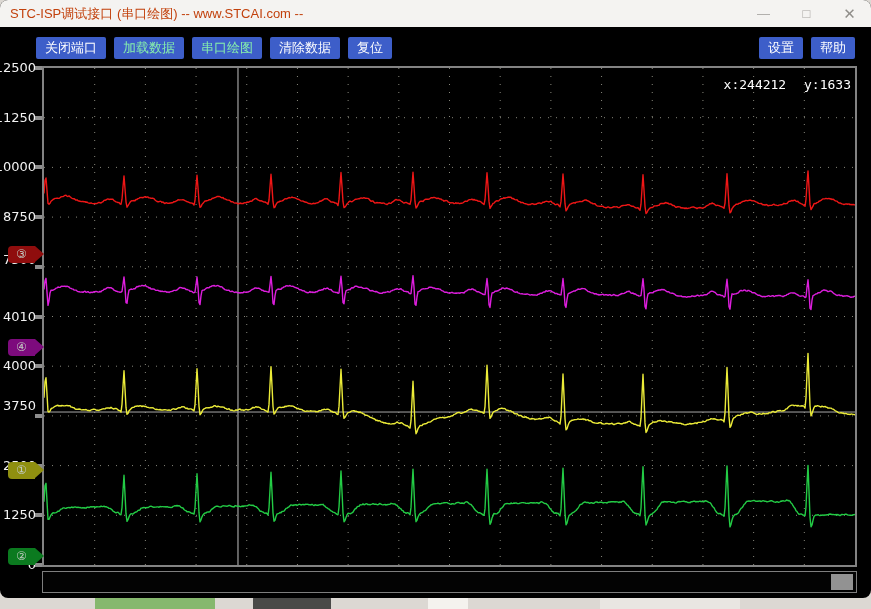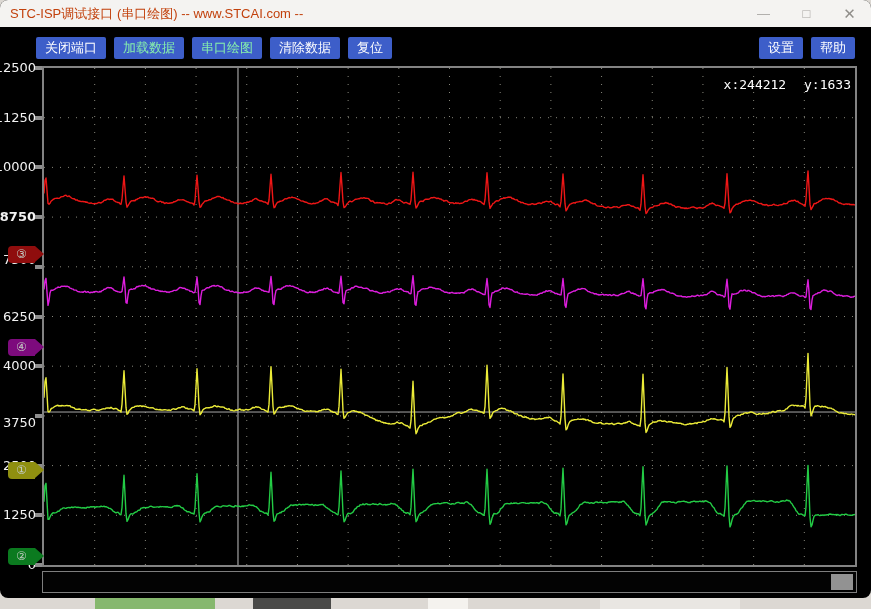--- a/index.html
+++ b/index.html
@@ -102,25 +102,25 @@
         <polyline points="0,125.4 1,112.6 2,110.0 3,122.6 4,135.4 5,136.2 6,135.2 7,133.2 8,132.4 9,131.5 10,131.0 11,130.4 12,130.4 13,130.1 14,130.3 15,130.4 16,129.7 17,128.9 18,128.6 19,128.6 20,128.0 21,127.4 22,127.3 23,128.2 24,128.5 25,127.9 26,128.7 27,129.6 28,130.3 29,130.7 30,130.6 31,131.4 32,132.2 33,131.8 34,132.8 35,133.0 36,133.2 37,133.6 38,133.5 39,133.5 40,133.7 41,133.6 42,134.4 43,134.0 44,134.8 45,135.1 46,135.3 47,134.9 48,135.4 49,135.6 50,135.7 51,135.4 52,135.6 53,135.5 54,134.8 55,134.3 56,134.8 57,135.0 58,134.2 59,133.7 60,132.4 61,132.2 62,132.0 63,131.2 64,130.9 65,131.5 66,131.3 67,131.2 68,131.1 69,131.3 70,132.7 71,133.2 72,133.9 73,134.1 74,134.6 75,134.5 76,135.9 77,136.3 78,131.2 79,118.8 80,107.9 81,120.8 82,133.8 83,139.2 84,137.7 85,136.0 86,134.3 87,133.2 88,132.7 89,132.9 90,132.5 91,132.7 92,131.5 93,131.5 94,130.6 95,130.3 96,129.5 97,129.6 98,129.3 99,129.8 100,129.1 101,128.7 102,129.3 103,129.0 104,128.9 105,129.9 106,129.9 107,130.4 108,130.2 109,130.3 110,130.7 111,131.9 112,132.8 113,133.5 114,133.7 115,133.7 116,133.3 117,133.4 118,134.5 119,133.9 120,135.0 121,135.5 122,134.7 123,135.0 124,135.2 125,135.4 126,135.0 127,135.0 128,134.7 129,134.5 130,133.6 131,133.8 132,133.1 133,132.7 134,131.7 135,132.0 136,131.9 137,131.9 138,131.9 139,131.6 140,132.1 141,132.7 142,133.1 143,133.8 144,133.9 145,134.4 146,134.9 147,135.0 148,135.1 149,135.7 150,137.0 151,132.7 152,118.9 153,107.2 154,119.7 155,133.6 156,139.3 157,138.7 158,136.4 159,135.3 160,134.1 161,132.9 162,133.0 163,132.6 164,132.5 165,131.7 166,131.7 167,131.6 168,130.5 169,130.3 170,129.8 171,129.5 172,129.1 173,128.5 174,128.5 175,128.4 176,128.7 177,129.4 178,129.8 179,129.5 180,130.7 181,130.9 182,131.5 183,131.9 184,132.1 185,132.1 186,132.6 187,133.7 188,133.8 189,133.9 190,134.8 191,135.1 192,135.0 193,135.1 194,135.9 195,135.8 196,135.0 197,135.5 198,135.4 199,135.6 200,134.9 201,134.7 202,134.9 203,133.9 204,134.4 205,134.0 206,133.3 207,133.3 208,133.1 209,131.8 210,131.3 211,130.6 212,130.4 213,131.1 214,131.9 215,132.4 216,133.0 217,132.6 218,133.3 219,133.5 220,134.1 221,133.9 222,134.6 223,135.0 224,136.3 225,132.0 226,119.0 227,106.2 228,119.4 229,133.7 230,139.7 231,139.1 232,136.6 233,134.9 234,134.0 235,134.0 236,133.1 237,133.2 238,132.9 239,132.5 240,131.5 241,130.7 242,130.9 243,130.8 244,130.1 245,129.5 246,129.9 247,129.6 248,129.0 249,129.6 250,129.6 251,129.9 252,130.3 253,130.8 254,131.3 255,131.5 256,132.2 257,132.9 258,133.1 259,132.9 260,133.8 261,134.0 262,134.2 263,134.5 264,135.2 265,135.6 266,135.4 267,136.0 268,135.9 269,135.5 270,135.3 271,135.7 272,135.2 273,134.9 274,134.7 275,134.0 276,133.0 277,133.3 278,132.5 279,132.0 280,131.2 281,130.6 282,130.9 283,130.6 284,131.5 285,132.2 286,133.0 287,134.1 288,133.8 289,134.2 290,134.3 291,135.1 292,135.0 293,135.8 294,137.6 295,131.4 296,117.3 297,104.5 298,118.6 299,133.7 300,139.6 301,139.0 302,137.6 303,135.9 304,134.9 305,133.7 306,133.1 307,133.6 308,133.8 309,133.0 310,132.3 311,131.5 312,131.2 313,131.1 314,130.9 315,130.7 316,130.5 317,129.9 318,130.2 319,130.1 320,129.6 321,130.3 322,130.3 323,130.4 324,130.4 325,131.0 326,132.3 327,133.4 328,133.0 329,133.0 330,134.3 331,135.1 332,134.8 333,134.5 334,134.9 335,134.8 336,134.8 337,135.0 338,135.3 339,135.0 340,135.1 341,135.8 342,136.2 343,136.6 344,135.8 345,134.9 346,135.4 347,135.3 348,134.3 349,133.7 350,132.9 351,131.9 352,131.5 353,131.8 354,132.2 355,131.9 356,132.2 357,133.0 358,133.6 359,134.5 360,135.1 361,134.6 362,134.3 363,134.8 364,135.5 365,135.7 366,136.3 367,132.1 368,118.1 369,104.2 370,118.4 371,133.7 372,140.0 373,138.8 374,136.6 375,134.5 376,133.5 377,133.1 378,133.2 379,133.5 380,132.3 381,131.5 382,131.2 383,131.2 384,131.3 385,131.1 386,130.5 387,129.7 388,129.7 389,129.7 390,129.3 391,129.7 392,130.1 393,130.5 394,130.2 395,130.5 396,131.1 397,130.9 398,131.9 399,132.2 400,133.2 401,132.7 402,132.5 403,132.6 404,133.8 405,134.4 406,135.0 407,134.6 408,134.9 409,134.8 410,135.6 411,135.3 412,134.7 413,135.5 414,134.9 415,135.5 416,135.6 417,135.2 418,135.2 419,134.8 420,134.0 421,133.3 422,133.1 423,133.4 424,132.4 425,131.7 426,131.6 427,131.5 428,131.1 429,132.0 430,131.5 431,132.0 432,132.3 433,132.4 434,133.1 435,133.2 436,133.4 437,133.9 438,134.9 439,135.7 440,136.6 441,131.7 442,118.4 443,104.7 444,117.9 445,133.4 446,140.4 447,138.7 448,137.1 449,135.4 450,135.1 451,133.9 452,133.1 453,132.7 454,133.1 455,132.5 456,131.6 457,130.7 458,130.7 459,130.3 460,129.7 461,130.3 462,129.6 463,129.5 464,129.3 465,129.0 466,129.3 467,129.3 468,130.5 469,130.5 470,131.0 471,131.6 472,131.9 473,131.8 474,133.0 475,133.6 476,133.6 477,134.7 478,134.3 479,134.7 480,135.3 481,135.7 482,135.8 483,136.1 484,136.8 485,136.3 486,136.7 487,136.1 488,135.7 489,135.7 490,136.5 491,136.2 492,136.3 493,135.7 494,135.2 495,135.0 496,135.0 497,135.6 498,135.1 499,134.1 500,134.3 501,133.7 502,133.3 503,133.4 504,133.6 505,134.0 506,133.4 507,133.2 508,134.5 509,135.2 510,135.5 511,136.6 512,136.7 513,136.2 514,136.3 515,137.8 516,138.9 517,133.4 518,119.8 519,106.0 520,119.2 521,135.7 522,142.9 523,141.4 524,139.1 525,137.5 526,136.2 527,135.9 528,135.2 529,135.0 530,134.7 531,135.2 532,134.2 533,134.1 534,133.9 535,133.7 536,133.4 537,133.6 538,133.5 539,133.0 540,132.4 541,132.0 542,132.0 543,132.5 544,132.9 545,133.4 546,134.1 547,135.0 548,134.9 549,135.9 550,135.7 551,135.8 552,137.0 553,137.8 554,138.1 555,138.1 556,138.4 557,138.2 558,138.1 559,138.4 560,139.2 561,139.4 562,140.0 563,139.3 564,138.9 565,139.2 566,139.9 567,139.7 568,139.6 569,139.0 570,138.8 571,138.9 572,138.9 573,138.7 574,139.5 575,139.6 576,139.1 577,138.2 578,137.7 579,137.5 580,137.4 581,137.4 582,137.3 583,136.8 584,136.8 585,136.6 586,137.3 587,137.8 588,138.4 589,138.1 590,138.8 591,139.5 592,139.9 593,140.0 594,139.7 595,141.1 596,142.3 597,136.2 598,121.0 599,106.8 600,122.0 601,138.3 602,145.5 603,144.5 604,142.3 605,141.1 606,140.1 607,139.5 608,139.6 609,139.1 610,138.0 611,137.9 612,137.9 613,137.8 614,137.4 615,137.3 616,135.8 617,135.5 618,135.5 619,135.4 620,135.5 621,135.0 622,134.5 623,135.3 624,135.0 625,136.1 626,136.0 627,135.9 628,136.9 629,137.6 630,137.5 631,138.5 632,139.4 633,139.0 634,138.7 635,138.9 636,138.9 637,140.0 638,139.7 639,140.2 640,139.9 641,140.6 642,139.9 643,140.6 644,140.3 645,140.1 646,139.8 647,139.4 648,139.1 649,139.0 650,139.0 651,139.7 652,139.9 653,140.6 654,139.9 655,139.7 656,139.5 657,139.9 658,140.0 659,140.2 660,139.5 661,139.2 662,138.2 663,137.6 664,137.2 665,136.6 666,135.6 667,135.9 668,135.0 669,135.5 670,135.8 671,136.7 672,137.6 673,137.3 674,137.4 675,137.6 676,138.2 677,138.5 678,138.9 679,139.4 680,140.3 681,135.1 682,120.4 683,105.7 684,121.4 685,137.7 686,144.9 687,143.7 688,140.7 689,139.3 690,138.0 691,137.2 692,136.2 693,136.2 694,136.1 695,135.3 696,135.4 697,134.4 698,134.0 699,133.3 700,133.4 701,132.7 702,132.5 703,132.6 704,132.7 705,132.3 706,132.2 707,132.3 708,132.8 709,132.9 710,132.8 711,133.3 712,133.9 713,134.2 714,135.0 715,135.4 716,135.6 717,135.4 718,136.1 719,136.9 720,136.6 721,137.2 722,136.5 723,136.8 724,137.8 725,137.5 726,137.4 727,137.4 728,137.2 729,136.6 730,136.2 731,137.1 732,137.1 733,137.4 734,137.6 735,137.1 736,136.9 737,136.7 738,136.7 739,136.1 740,135.3 741,135.8 742,135.6 743,135.5 744,134.3 745,133.3 746,133.4 747,132.7 748,132.5 749,132.9 750,132.2 751,132.1 752,133.2 753,133.5 754,133.3 755,134.7 756,135.1 757,135.6 758,136.0 759,136.7 760,137.6 761,138.3 762,131.3 763,115.9 764,102.9 765,119.2 766,136.4 767,141.6 768,139.8 769,138.2 770,135.7 771,135.4 772,135.5 773,134.6 774,134.4 775,133.2 776,133.0 777,132.4 778,131.5 779,130.9 780,130.9 781,130.7 782,130.4 783,130.6 784,130.7 785,130.4 786,131.0 787,130.8 788,131.6 789,131.2 790,131.8 791,132.7 792,133.0 793,133.1 794,134.2 795,135.0 796,134.9 797,135.5 798,135.9 799,136.1 800,136.6 801,136.2 802,135.9 803,136.0 804,136.2 805,135.9 806,136.7 807,136.3 808,136.8 809,136.3 810,136.9 811,136.7" fill="none" stroke="#ee1616" stroke-width="1.4" stroke-linejoin="round"></polyline>
         <polyline points="0,221.5 1,212.8 2,210.3 3,224.2 4,237.4 5,232.8 6,224.9 7,222.3 8,222.2 9,222.2 10,221.7 11,221.1 12,220.2 13,219.9 14,219.0 15,219.4 16,219.4 17,218.5 18,218.1 19,218.4 20,218.3 21,218.2 22,218.7 23,218.2 24,218.6 25,219.0 26,220.1 27,220.4 28,220.9 29,221.1 30,222.1 31,222.1 32,222.1 33,223.0 34,223.6 35,223.7 36,224.0 37,224.1 38,224.0 39,224.4 40,223.6 41,223.1 42,224.2 43,224.0 44,223.6 45,224.4 46,224.8 47,224.2 48,224.5 49,224.3 50,223.7 51,223.7 52,223.4 53,223.7 54,224.1 55,224.0 56,223.5 57,223.7 58,222.6 59,222.4 60,221.3 61,221.2 62,220.6 63,219.8 64,219.4 65,219.8 66,219.8 67,219.7 68,220.3 69,220.9 70,222.2 71,222.6 72,223.2 73,223.2 74,223.9 75,223.9 76,224.3 77,224.1 78,223.4 79,216.3 80,208.9 81,219.4 82,234.6 83,235.3 84,227.5 85,222.2 86,221.7 87,221.0 88,221.4 89,221.1 90,220.7 91,220.7 92,219.5 93,218.5 94,218.8 95,217.9 96,218.2 97,217.8 98,217.3 99,217.7 100,217.8 101,217.7 102,217.9 103,218.8 104,218.9 105,220.0 106,219.8 107,221.0 108,220.9 109,221.0 110,221.1 111,221.8 112,222.4 113,222.4 114,222.3 115,223.0 116,223.0 117,223.5 118,223.1 119,223.5 120,223.6 121,223.3 122,223.7 123,224.3 124,223.9 125,224.5 126,223.7 127,223.6 128,223.3 129,223.0 130,222.4 131,222.4 132,222.5 133,221.9 134,221.1 135,220.1 136,219.4 137,219.7 138,219.8 139,220.3 140,220.3 141,220.5 142,221.5 143,221.5 144,221.9 145,222.1 146,223.4 147,223.1 148,223.6 149,224.6 150,224.8 151,224.0 152,216.9 153,209.0 154,219.1 155,234.4 156,236.6 157,227.9 158,222.6 159,222.1 160,222.1 161,221.3 162,220.4 163,219.8 164,219.8 165,219.9 166,218.8 167,218.6 168,217.9 169,217.8 170,217.5 171,218.0 172,218.1 173,217.6 174,217.5 175,218.1 176,218.7 177,218.8 178,218.9 179,220.1 180,220.9 181,221.7 182,221.9 183,222.4 184,222.2 185,222.2 186,223.3 187,223.7 188,223.0 189,223.6 190,224.1 191,224.5 192,223.9 193,224.5 194,224.8 195,224.7 196,225.0 197,224.6 198,224.7 199,224.9 200,223.8 201,224.1 202,224.3 203,224.0 204,224.1 205,223.5 206,223.2 207,222.3 208,221.5 209,221.2 210,220.6 211,219.9 212,220.0 213,220.4 214,220.1 215,220.2 216,220.9 217,221.5 218,222.5 219,222.2 220,223.2 221,223.1 222,223.4 223,223.7 224,223.9 225,224.3 226,216.6 227,208.4 228,218.7 229,235.3 230,236.5 231,227.6 232,222.6 233,221.8 234,221.0 235,221.2 236,221.2 237,221.2 238,220.0 239,219.6 240,218.9 241,218.6 242,217.9 243,217.7 244,218.1 245,217.8 246,217.5 247,218.1 248,218.4 249,218.2 250,218.9 251,219.5 252,219.6 253,220.3 254,220.3 255,221.3 256,221.9 257,221.7 258,222.5 259,222.9 260,222.8 261,223.6 262,224.3 263,224.5 264,224.8 265,224.4 266,223.6 267,224.5 268,223.9 269,224.6 270,224.1 271,224.6 272,223.6 273,223.9 274,222.9 275,222.5 276,222.1 277,222.2 278,221.7 279,221.7 280,220.4 281,220.7 282,220.7 283,220.0 284,220.3 285,221.4 286,221.6 287,221.5 288,222.8 289,223.6 290,224.1 291,224.1 292,224.6 293,224.3 294,225.4 295,224.9 296,216.6 297,208.2 298,219.2 299,234.6 300,235.7 301,227.3 302,222.9 303,222.2 304,221.8 305,221.4 306,221.7 307,220.5 308,219.6 309,220.1 310,219.2 311,218.3 312,218.3 313,218.3 314,219.0 315,219.2 316,219.4 317,219.1 318,219.6 319,220.2 320,220.4 321,220.4 322,220.2 323,220.2 324,220.9 325,221.7 326,222.8 327,222.8 328,222.5 329,222.9 330,223.4 331,223.7 332,223.5 333,223.7 334,224.5 335,224.9 336,225.4 337,225.3 338,225.4 339,224.4 340,224.5 341,224.5 342,224.1 343,223.9 344,223.5 345,224.1 346,224.0 347,222.9 348,222.7 349,222.1 350,221.9 351,221.3 352,221.3 353,220.7 354,221.2 355,221.4 356,221.0 357,220.8 358,221.8 359,222.2 360,223.4 361,223.4 362,223.5 363,223.7 364,223.7 365,225.1 366,225.7 367,225.5 368,216.3 369,207.6 370,219.1 371,236.2 372,237.3 373,229.0 374,223.7 375,223.3 376,222.8 377,221.8 378,221.1 379,220.8 380,220.9 381,220.8 382,220.6 383,220.6 384,220.3 385,219.2 386,219.3 387,219.3 388,219.4 389,220.0 390,220.0 391,220.3 392,220.9 393,220.6 394,220.7 395,221.0 396,221.1 397,222.0 398,222.8 399,222.9 400,223.8 401,224.3 402,224.1 403,224.3 404,224.9 405,225.0 406,225.2 407,224.7 408,224.3 409,225.0 410,225.1 411,225.3 412,225.0 413,225.2 414,224.9 415,225.0 416,225.2 417,224.6 418,224.6 419,224.7 420,225.1 421,223.8 422,223.1 423,222.6 424,221.8 425,221.3 426,221.6 427,221.5 428,221.0 429,221.0 430,222.0 431,221.9 432,222.9 433,223.8 434,223.7 435,224.0 436,224.6 437,225.2 438,225.7 439,226.3 440,226.5 441,226.6 442,218.9 443,210.5 444,219.9 445,236.8 446,239.5 447,230.7 448,225.0 449,224.8 450,224.4 451,223.3 452,223.2 453,223.0 454,222.8 455,222.2 456,221.4 457,221.2 458,220.0 459,219.9 460,220.3 461,220.8 462,220.2 463,220.0 464,220.8 465,220.7 466,221.6 467,221.5 468,221.8 469,222.8 470,223.6 471,224.0 472,224.2 473,223.8 474,224.9 475,225.2 476,225.6 477,225.9 478,225.6 479,226.1 480,226.1 481,226.3 482,226.3 483,225.8 484,226.2 485,226.5 486,227.1 487,226.8 488,226.8 489,227.0 490,227.0 491,227.0 492,227.1 493,227.2 494,226.1 495,226.2 496,225.4 497,225.2 498,225.2 499,224.3 500,223.9 501,224.0 502,222.7 503,223.2 504,223.2 505,222.6 506,222.7 507,222.9 508,223.6 509,224.2 510,224.5 511,225.5 512,225.5 513,225.4 514,226.4 515,226.3 516,226.9 517,226.9 518,219.4 519,210.5 520,221.0 521,237.1 522,239.4 523,231.4 524,226.0 525,225.2 526,225.0 527,224.3 528,223.8 529,223.4 530,222.9 531,223.1 532,222.3 533,221.9 534,221.0 535,221.2 536,221.4 537,220.9 538,220.5 539,220.6 540,220.6 541,220.9 542,221.7 543,222.6 544,223.5 545,223.6 546,224.2 547,224.6 548,224.9 549,224.9 550,225.8 551,226.0 552,225.6 553,226.5 554,226.4 555,227.1 556,226.6 557,226.8 558,226.4 559,226.3 560,227.1 561,226.8 562,226.7 563,226.7 564,227.4 565,226.8 566,226.6 567,227.5 568,227.5 569,226.9 570,226.5 571,227.1 572,227.7 573,227.4 574,227.8 575,226.9 576,226.5 577,226.0 578,225.5 579,225.6 580,225.4 581,224.8 582,224.4 583,223.4 584,223.7 585,223.0 586,223.9 587,225.0 588,225.2 589,225.0 590,226.0 591,225.8 592,226.4 593,227.3 594,227.4 595,228.1 596,227.9 597,227.5 598,219.4 599,210.6 600,221.4 601,238.4 602,240.9 603,231.1 604,225.8 605,225.5 606,224.6 607,224.9 608,224.8 609,224.9 610,223.4 611,223.5 612,222.8 613,222.7 614,222.0 615,222.2 616,221.8 617,222.0 618,221.3 619,221.8 620,221.5 621,222.2 622,223.0 623,223.8 624,223.6 625,224.0 626,224.9 627,225.1 628,225.3 629,225.3 630,225.8 631,226.4 632,227.4 633,227.8 634,228.0 635,228.0 636,228.1 637,228.0 638,228.5 639,228.8 640,228.7 641,228.7 642,229.0 643,229.2 644,228.6 645,228.8 646,228.7 647,228.6 648,227.8 649,228.2 650,228.1 651,228.5 652,227.9 653,227.3 654,227.3 655,228.0 656,227.6 657,227.1 658,227.5 659,227.5 660,226.9 661,226.6 662,226.8 663,226.5 664,225.4 665,225.0 666,223.9 667,223.3 668,223.3 669,223.4 670,224.0 671,224.3 672,225.4 673,226.5 674,226.9 675,226.7 676,226.7 677,227.6 678,227.4 679,227.9 680,229.1 681,228.4 682,219.7 683,211.3 684,221.9 685,238.7 686,241.2 687,231.6 688,225.8 689,226.2 690,226.2 691,225.9 692,225.9 693,225.2 694,225.1 695,224.0 696,222.8 697,222.3 698,222.9 699,222.8 700,222.0 701,222.1 702,222.9 703,223.2 704,222.4 705,222.5 706,223.3 707,223.4 708,224.6 709,224.8 710,224.7 711,224.9 712,225.9 713,226.5 714,227.3 715,227.1 716,227.5 717,228.3 718,228.5 719,228.7 720,228.3 721,228.9 722,228.4 723,228.4 724,227.9 725,227.7 726,228.4 727,228.2 728,227.8 729,227.6 730,228.5 731,228.2 732,227.7 733,227.8 734,227.5 735,227.5 736,227.5 737,227.9 738,228.2 739,228.7 740,228.0 741,227.6 742,227.4 743,226.4 744,226.4 745,225.4 746,225.2 747,224.9 748,224.9 749,225.0 750,224.9 751,225.2 752,225.9 753,226.5 754,227.0 755,227.8 756,228.1 757,228.2 758,227.9 759,227.9 760,228.5 761,229.5 762,229.0 763,219.3 764,211.8 765,223.7 766,240.4 767,241.5 768,232.2 769,227.6 770,227.1 771,226.5 772,225.9 773,225.7 774,224.7 775,224.7 776,224.6 777,223.8 778,222.8 779,222.3 780,221.8 781,222.5 782,222.2 783,222.9 784,223.7 785,223.3 786,223.0 787,223.0 788,223.7 789,224.8 790,225.6 791,226.2 792,226.9 793,227.5 794,227.1 795,226.8 796,227.6 797,227.5 798,227.5 799,228.4 800,228.0 801,228.0 802,227.9 803,227.7 804,228.2 805,228.3 806,229.0 807,229.4 808,229.0 809,229.1 810,228.4 811,228.2" fill="none" stroke="#dd1edd" stroke-width="1.4" stroke-linejoin="round"></polyline>
         <polyline points="0,329.8 1,313.7 2,309.7 3,326.3 4,343.4 5,344.1 6,343.0 7,340.9 8,340.1 9,339.8 10,339.0 11,338.4 12,337.9 13,337.5 14,337.3 15,338.1 16,337.6 17,338.1 18,337.4 19,337.8 20,337.9 21,337.8 22,337.6 23,337.4 24,337.8 25,337.7 26,337.7 27,339.1 28,339.1 29,339.6 30,339.7 31,340.8 32,341.4 33,341.2 34,341.4 35,341.0 36,341.2 37,341.7 38,341.9 39,341.8 40,341.7 41,341.9 42,341.5 43,342.1 44,342.5 45,342.5 46,342.8 47,341.9 48,341.6 49,341.3 50,341.2 51,341.4 52,342.0 53,342.3 54,342.3 55,342.5 56,341.8 57,341.6 58,341.1 59,340.8 60,340.9 61,340.9 62,340.1 63,340.0 64,340.0 65,340.0 66,340.3 67,339.3 68,340.1 69,340.8 70,341.0 71,340.4 72,340.5 73,340.9 74,342.0 75,342.5 76,342.7 77,344.2 78,336.3 79,318.5 80,302.8 81,320.9 82,339.7 83,346.3 84,345.4 85,342.7 86,341.9 87,340.8 88,339.7 89,339.4 90,339.2 91,338.4 92,338.3 93,338.0 94,338.0 95,338.3 96,337.6 97,337.9 98,338.6 99,337.9 100,338.3 101,338.5 102,338.4 103,339.3 104,339.4 105,339.7 106,339.9 107,339.8 108,339.9 109,339.8 110,340.5 111,341.1 112,341.5 113,341.3 114,341.6 115,341.9 116,341.5 117,342.0 118,342.0 119,342.1 120,341.7 121,341.7 122,341.9 123,342.1 124,342.3 125,341.8 126,342.5 127,342.1 128,341.3 129,340.9 130,340.8 131,341.3 132,341.3 133,340.7 134,340.0 135,339.6 136,339.8 137,339.3 138,338.6 139,338.9 140,338.6 141,339.7 142,340.6 143,340.0 144,341.0 145,341.0 146,340.9 147,340.9 148,341.5 149,342.0 150,342.9 151,337.2 152,318.5 153,300.8 154,317.9 155,338.1 156,346.7 157,345.6 158,343.6 159,341.7 160,340.9 161,340.4 162,339.8 163,339.9 164,339.7 165,339.8 166,339.5 167,339.1 168,339.2 169,338.7 170,337.8 171,337.7 172,338.3 173,338.9 174,338.1 175,338.6 176,338.8 177,339.1 178,338.8 179,339.1 180,339.2 181,340.4 182,340.4 183,341.3 184,341.1 185,340.7 186,341.8 187,342.3 188,342.0 189,342.6 190,342.9 191,342.6 192,341.8 193,342.4 194,341.9 195,341.4 196,341.0 197,342.0 198,341.9 199,342.0 200,342.5 201,341.8 202,341.4 203,341.7 204,342.0 205,341.7 206,341.4 207,340.9 208,340.1 209,339.3 210,339.8 211,339.3 212,338.6 213,339.3 214,338.9 215,339.3 216,339.7 217,340.7 218,341.4 219,341.4 220,341.6 221,342.4 222,342.9 223,343.4 224,344.1 225,336.4 226,316.9 227,298.6 228,317.8 229,338.5 230,346.1 231,345.0 232,342.7 233,341.4 234,339.9 235,339.4 236,339.1 237,339.6 238,339.4 239,339.2 240,339.3 241,338.2 242,338.7 243,338.0 244,338.1 245,337.6 246,337.9 247,338.0 248,337.9 249,338.2 250,338.6 251,339.4 252,339.7 253,340.8 254,340.3 255,341.0 256,341.4 257,341.3 258,341.6 259,342.6 260,342.8 261,343.4 262,343.4 263,342.9 264,343.2 265,343.1 266,343.0 267,342.8 268,343.1 269,343.1 270,343.1 271,343.1 272,343.9 273,343.4 274,343.8 275,342.7 276,342.8 277,342.8 278,341.8 279,341.9 280,341.2 281,341.5 282,341.6 283,341.2 284,341.2 285,341.6 286,342.3 287,343.5 288,343.3 289,344.3 290,344.2 291,344.4 292,345.0 293,346.2 294,346.6 295,338.4 296,319.8 297,301.2 298,321.2 299,342.4 300,350.3 301,349.3 302,347.5 303,345.9 304,344.6 305,344.4 306,344.1 307,343.3 308,342.9 309,342.8 310,342.6 311,343.4 312,343.1 313,343.8 314,343.8 315,344.6 316,343.9 317,344.7 318,344.9 319,345.6 320,346.0 321,347.0 322,347.4 323,347.2 324,347.9 325,348.3 326,349.4 327,349.5 328,349.9 329,350.5 330,350.7 331,351.3 332,352.5 333,352.1 334,353.0 335,352.6 336,352.9 337,353.8 338,354.2 339,354.3 340,355.1 341,354.7 342,355.3 343,355.4 344,355.7 345,355.5 346,355.9 347,356.1 348,355.9 349,355.7 350,355.7 351,355.5 352,354.8 353,353.9 354,354.6 355,355.2 356,355.3 357,354.7 358,355.0 359,355.8 360,356.7 361,357.0 362,357.8 363,357.5 364,358.3 365,359.4 366,360.1 367,352.7 368,332.9 369,313.2 370,334.5 371,356.6 372,365.7 373,363.8 374,360.7 375,359.2 376,357.5 377,357.6 378,357.5 379,356.3 380,356.1 381,355.6 382,355.7 383,355.1 384,354.3 385,354.1 386,354.0 387,353.6 388,352.7 389,352.0 390,351.2 391,351.1 392,351.0 393,350.4 394,350.1 395,349.8 396,349.5 397,349.6 398,349.6 399,349.2 400,350.0 401,349.7 402,349.5 403,349.4 404,348.8 405,348.8 406,348.7 407,348.2 408,347.8 409,347.6 410,346.4 411,346.1 412,345.7 413,344.8 414,344.7 415,344.3 416,344.9 417,345.4 418,345.3 419,344.6 420,344.5 421,343.7 422,343.7 423,342.9 424,342.3 425,341.5 426,341.6 427,341.0 428,341.5 429,342.0 430,342.1 431,342.3 432,342.2 433,342.3 434,343.0 435,343.3 436,343.5 437,344.1 438,343.9 439,344.9 440,345.3 441,338.8 442,318.0 443,297.3 444,316.9 445,339.6 446,350.4 447,349.0 448,346.6 449,344.5 450,343.6 451,343.2 452,342.7 453,342.4 454,341.6 455,340.8 456,340.7 457,340.3 458,340.1 459,340.6 460,340.5 461,340.6 462,341.8 463,342.4 464,342.2 465,343.1 466,342.8 467,342.9 468,343.9 469,344.0 470,345.3 471,345.8 472,345.9 473,345.8 474,346.8 475,347.7 476,347.4 477,347.5 478,348.5 479,349.0 480,349.2 481,349.0 482,348.8 483,349.9 484,349.7 485,350.6 486,351.0 487,351.0 488,350.5 489,350.9 490,350.8 491,351.6 492,351.2 493,351.1 494,351.0 495,350.7 496,350.5 497,351.2 498,350.6 499,350.6 500,350.2 501,349.7 502,349.9 503,349.3 504,349.8 505,349.3 506,349.2 507,350.1 508,351.0 509,351.8 510,352.4 511,353.1 512,352.9 513,353.4 514,354.3 515,354.8 516,356.1 517,348.7 518,327.0 519,306.0 520,327.6 521,350.7 522,361.9 523,360.8 524,357.6 525,355.1 526,353.4 527,353.0 528,352.1 529,352.2 530,351.8 531,351.6 532,351.6 533,351.4 534,350.9 535,351.2 536,351.4 537,351.1 538,351.4 539,350.8 540,351.6 541,351.1 542,352.2 543,351.9 544,351.7 545,352.8 546,352.7 547,353.0 548,353.9 549,354.6 550,354.7 551,355.1 552,355.1 553,355.4 554,355.3 555,354.7 556,354.7 557,354.5 558,355.8 559,355.8 560,356.1 561,355.9 562,355.5 563,355.4 564,355.7 565,356.0 566,355.8 567,355.6 568,355.2 569,356.2 570,356.7 571,356.2 572,355.8 573,355.4 574,355.2 575,355.1 576,355.8 577,355.7 578,356.0 579,355.4 580,354.9 581,355.0 582,354.5 583,354.6 584,353.6 585,353.3 586,353.4 587,354.5 588,355.2 589,355.4 590,356.3 591,356.2 592,356.6 593,357.3 594,357.5 595,357.5 596,358.3 597,350.2 598,327.6 599,306.3 600,329.6 601,354.9 602,364.5 603,362.8 604,359.7 605,357.1 606,356.3 607,355.6 608,355.0 609,353.8 610,354.2 611,354.0 612,354.0 613,353.6 614,352.8 615,352.9 616,352.4 617,352.7 618,353.3 619,353.4 620,353.0 621,353.0 622,353.6 623,354.2 624,353.9 625,353.5 626,353.8 627,353.6 628,353.9 629,354.8 630,354.6 631,354.9 632,355.0 633,354.8 634,355.3 635,355.3 636,355.2 637,355.4 638,356.1 639,356.0 640,356.6 641,356.9 642,356.8 643,356.3 644,356.3 645,355.9 646,355.5 647,356.0 648,355.8 649,355.6 650,355.5 651,354.9 652,355.0 653,355.5 654,354.4 655,354.4 656,354.4 657,354.3 658,354.1 659,353.5 660,353.6 661,353.7 662,353.0 663,352.0 664,352.1 665,351.7 666,351.4 667,350.6 668,350.9 669,351.0 670,350.8 671,351.0 672,351.4 673,351.8 674,352.0 675,351.9 676,351.9 677,351.4 678,352.1 679,352.2 680,353.9 681,345.2 682,321.5 683,299.5 684,322.6 685,348.4 686,359.4 687,357.9 688,354.3 689,351.0 690,349.7 691,349.4 692,348.1 693,347.7 694,347.1 695,347.4 696,347.4 697,346.4 698,346.3 699,346.3 700,345.1 701,345.1 702,344.7 703,345.3 704,344.9 705,344.8 706,344.2 707,343.9 708,344.2 709,344.5 710,345.3 711,345.5 712,346.2 713,346.4 714,346.4 715,345.6 716,345.8 717,346.1 718,346.2 719,345.2 720,345.8 721,345.8 722,345.9 723,345.4 724,345.8 725,344.6 726,344.9 727,344.8 728,343.8 729,343.3 730,343.8 731,344.3 732,344.1 733,343.1 734,342.6 735,342.8 736,342.4 737,342.9 738,343.1 739,342.7 740,342.7 741,342.0 742,340.9 743,340.9 744,339.5 745,338.5 746,337.8 747,337.4 748,337.1 749,337.1 750,337.8 751,337.4 752,337.4 753,338.0 754,337.5 755,337.9 756,338.1 757,337.8 758,338.0 759,337.8 760,338.5 761,340.1 762,329.6 763,306.0 764,285.4 765,311.8 766,337.7 767,347.9 768,345.6 769,342.5 770,339.6 771,338.0 772,338.4 773,337.7 774,337.8 775,338.2 776,338.6 777,339.0 778,338.1 779,338.8 780,338.8 781,338.4 782,339.1 783,339.3 784,340.1 785,340.0 786,340.1 787,340.1 788,340.8 789,341.1 790,341.7 791,342.5 792,343.2 793,343.7 794,344.3 795,344.8 796,345.1 797,344.5 798,345.3 799,344.9 800,345.7 801,345.5 802,345.4 803,346.0 804,346.3 805,346.1 806,346.6 807,346.0 808,346.1 809,346.4 810,346.5 811,346.7" fill="none" stroke="#ebeb38" stroke-width="1.4" stroke-linejoin="round"></polyline>
         <polyline points="0,433.8 1,417.8 2,415.3 3,433.4 4,451.4 5,451.4 6,449.0 7,447.0 8,445.8 9,444.7 10,445.0 11,444.9 12,444.6 13,444.1 14,443.1 15,443.2 16,442.1 17,441.1 18,440.8 19,439.9 20,439.9 21,440.2 22,440.4 23,439.8 24,439.6 25,439.5 26,439.9 27,439.3 28,439.0 29,439.7 30,439.1 31,438.9 32,439.2 33,439.6 34,439.1 35,439.6 36,439.5 37,439.9 38,440.0 39,439.6 40,440.0 41,439.8 42,440.2 43,439.3 44,439.1 45,439.6 46,439.0 47,438.6 48,439.0 49,438.7 50,438.6 51,439.4 52,439.0 53,438.8 54,438.9 55,438.9 56,438.8 57,438.2 58,438.5 59,438.6 60,438.2 61,438.8 62,438.6 63,439.1 64,439.5 65,440.4 66,440.4 67,440.9 68,441.8 69,443.1 70,443.7 71,444.3 72,444.9 73,444.4 74,444.3 75,445.3 76,446.6 77,446.7 78,439.6 79,422.8 80,407.2 81,426.1 82,445.7 83,453.4 84,451.7 85,448.9 86,446.7 87,445.7 88,445.9 89,446.0 90,445.1 91,444.4 92,444.0 93,443.6 94,442.4 95,442.3 96,441.8 97,440.1 98,440.0 99,439.7 100,439.5 101,439.6 102,439.8 103,439.5 104,439.6 105,439.0 106,438.4 107,438.2 108,438.6 109,439.0 110,439.2 111,439.1 112,439.1 113,438.9 114,438.9 115,439.3 116,438.4 117,438.9 118,438.6 119,438.6 120,438.9 121,438.7 122,439.0 123,438.6 124,439.0 125,439.3 126,439.4 127,439.5 128,439.4 129,438.4 130,438.1 131,437.6 132,438.0 133,437.5 134,438.0 135,437.6 136,438.3 137,439.4 138,439.8 139,440.0 140,441.5 141,442.3 142,442.7 143,443.8 144,443.6 145,443.8 146,444.2 147,445.1 148,445.3 149,445.5 150,446.1 151,440.1 152,422.8 153,405.7 154,424.1 155,444.7 156,453.8 157,451.9 158,448.8 159,446.9 160,445.8 161,444.9 162,445.0 163,444.1 164,444.0 165,444.0 166,443.6 167,441.9 168,441.0 169,440.5 170,439.6 171,438.9 172,438.2 173,438.2 174,438.3 175,438.7 176,438.9 177,439.1 178,438.2 179,437.8 180,437.9 181,438.0 182,438.1 183,438.3 184,437.9 185,437.5 186,437.5 187,438.3 188,438.5 189,438.8 190,439.0 191,437.8 192,437.8 193,438.2 194,438.3 195,438.1 196,438.5 197,438.8 198,438.0 199,438.5 200,438.0 201,438.0 202,437.9 203,437.9 204,437.5 205,436.7 206,437.1 207,437.2 208,437.5 209,437.1 210,438.0 211,438.4 212,438.6 213,439.4 214,440.4 215,441.6 216,443.2 217,443.1 218,443.6 219,444.0 220,444.8 221,445.3 222,444.9 223,445.6 224,447.1 225,439.8 226,421.8 227,404.2 228,423.7 229,444.8 230,453.2 231,452.3 232,448.4 233,446.0 234,445.7 235,445.3 236,444.5 237,444.7 238,443.5 239,443.4 240,443.1 241,441.8 242,440.4 243,440.1 244,439.4 245,438.8 246,437.7 247,436.9 248,437.1 249,437.5 250,437.0 251,437.0 252,436.6 253,437.5 254,436.8 255,436.3 256,436.4 257,437.0 258,436.6 259,436.3 260,436.9 261,436.5 262,436.3 263,436.4 264,436.3 265,436.9 266,436.7 267,437.0 268,436.3 269,437.0 270,437.6 271,436.8 272,437.0 273,437.3 274,437.3 275,436.8 276,436.9 277,436.5 278,436.6 279,436.3 280,437.6 281,438.2 282,439.4 283,439.8 284,440.6 285,441.1 286,442.0 287,442.9 288,443.3 289,444.1 290,444.4 291,444.8 292,445.7 293,446.3 294,446.8 295,439.0 296,420.7 297,403.0 298,423.5 299,444.8 300,453.7 301,452.5 302,449.4 303,446.9 304,445.3 305,445.4 306,445.7 307,445.5 308,444.8 309,444.2 310,442.4 311,440.9 312,440.5 313,439.0 314,438.4 315,438.3 316,436.8 317,436.9 318,436.7 319,435.9 320,436.7 321,436.5 322,435.8 323,435.9 324,436.7 325,436.4 326,436.9 327,436.4 328,436.1 329,435.6 330,436.2 331,436.2 332,436.1 333,436.6 334,436.8 335,436.0 336,435.5 337,436.2 338,436.6 339,436.9 340,436.6 341,436.5 342,437.0 343,436.7 344,436.5 345,436.4 346,436.2 347,435.3 348,435.6 349,435.9 350,436.0 351,435.9 352,437.0 353,437.2 354,438.6 355,439.3 356,440.2 357,440.9 358,442.3 359,442.7 360,444.3 361,444.4 362,445.3 363,444.8 364,444.7 365,445.6 366,446.8 367,439.4 368,419.8 369,401.1 370,422.1 371,444.4 372,453.7 373,452.3 374,449.0 375,447.0 376,445.6 377,444.9 378,444.7 379,444.0 380,442.9 381,442.8 382,442.0 383,440.6 384,439.5 385,438.5 386,437.9 387,436.7 388,436.7 389,436.0 390,435.9 391,435.7 392,435.6 393,435.6 394,435.1 395,435.8 396,435.8 397,435.6 398,435.1 399,435.1 400,434.7 401,434.7 402,434.6 403,434.6 404,435.1 405,435.5 406,436.1 407,436.3 408,435.7 409,435.6 410,436.1 411,435.8 412,435.0 413,434.7 414,434.4 415,434.5 416,435.2 417,435.2 418,435.0 419,435.2 420,435.5 421,434.4 422,433.9 423,433.8 424,434.6 425,435.6 426,436.2 427,436.5 428,437.8 429,438.8 430,440.5 431,441.7 432,442.9 433,443.5 434,444.6 435,444.8 436,444.8 437,445.5 438,446.0 439,447.0 440,447.4 441,440.9 442,420.0 443,401.1 444,422.1 445,445.5 446,456.3 447,454.5 448,450.1 449,447.7 450,445.4 451,445.8 452,445.9 453,445.7 454,444.8 455,444.2 456,442.0 457,440.3 458,439.8 459,438.8 460,437.0 461,435.9 462,435.8 463,435.4 464,435.6 465,435.7 466,435.9 467,434.9 468,435.6 469,435.4 470,435.0 471,435.2 472,434.8 473,435.5 474,435.6 475,435.5 476,435.2 477,434.9 478,434.6 479,434.6 480,434.8 481,434.9 482,435.4 483,435.4 484,435.1 485,435.5 486,434.8 487,434.6 488,434.7 489,435.2 490,434.6 491,435.1 492,434.8 493,434.8 494,435.0 495,435.5 496,434.6 497,433.8 498,433.9 499,434.5 500,435.1 501,435.6 502,435.5 503,436.4 504,437.3 505,439.3 506,440.6 507,441.5 508,443.2 509,443.8 510,445.0 511,445.3 512,444.7 513,445.6 514,445.2 515,446.6 516,447.9 517,440.9 518,419.4 519,400.2 520,421.7 521,445.1 522,456.8 523,455.2 524,450.9 525,447.6 526,446.8 527,446.2 528,445.1 529,444.5 530,444.1 531,443.2 532,442.5 533,441.2 534,440.1 535,438.5 536,436.7 537,436.3 538,436.1 539,434.9 540,434.4 541,433.9 542,434.5 543,434.5 544,434.4 545,435.0 546,435.3 547,434.6 548,434.8 549,435.3 550,435.2 551,434.3 552,433.9 553,434.0 554,434.5 555,434.6 556,434.2 557,434.1 558,434.3 559,435.0 560,434.6 561,434.6 562,434.6 563,435.1 564,434.2 565,434.0 566,434.0 567,433.8 568,433.8 569,433.7 570,433.6 571,434.0 572,433.8 573,433.9 574,434.0 575,434.6 576,433.8 577,434.4 578,433.4 579,433.3 580,433.3 581,434.4 582,435.4 583,436.9 584,437.3 585,438.9 586,439.8 587,441.5 588,442.5 589,444.2 590,444.6 591,445.5 592,445.2 593,446.1 594,445.6 595,446.5 596,447.7 597,440.0 598,418.3 599,398.8 600,421.7 601,446.6 602,457.0 603,454.6 604,451.3 605,448.3 606,447.2 607,446.1 608,446.2 609,444.9 610,444.2 611,443.4 612,442.2 613,441.5 614,439.2 615,438.3 616,436.8 617,435.1 618,433.9 619,434.4 620,433.5 621,433.8 622,433.6 623,434.1 624,433.6 625,433.6 626,433.6 627,434.2 628,434.4 629,434.2 630,434.3 631,434.8 632,435.1 633,434.3 634,433.7 635,433.5 636,433.7 637,433.6 638,433.4 639,433.3 640,433.1 641,433.8 642,433.7 643,434.0 644,434.6 645,434.4 646,434.7 647,433.7 648,433.8 649,433.4 650,433.1 651,433.2 652,434.0 653,433.4 654,433.8 655,433.4 656,433.2 657,433.7 658,433.3 659,433.7 660,433.7 661,432.8 662,433.0 663,433.2 664,433.9 665,434.3 666,434.6 667,435.8 668,437.8 669,438.9 670,439.8 671,441.8 672,443.5 673,444.8 674,445.5 675,445.7 676,445.3 677,446.1 678,446.9 679,447.1 680,448.3 681,439.8 682,418.3 683,397.9 684,421.4 685,447.8 686,458.9 687,456.4 688,452.0 689,449.0 690,447.6 691,446.4 692,446.5 693,446.0 694,445.3 695,443.9 696,441.8 697,440.4 698,439.7 699,438.5 700,436.5 701,435.8 702,434.2 703,433.2 704,433.4 705,432.8 706,433.3 707,433.2 708,432.9 709,432.6 710,432.4 711,432.8 712,433.4 713,433.1 714,433.3 715,432.9 716,433.0 717,433.5 718,433.1 719,432.7 720,432.9 721,433.4 722,433.3 723,433.9 724,433.6 725,433.3 726,433.0 727,432.8 728,432.8 729,433.3 730,433.9 731,434.2 732,434.2 733,433.7 734,434.2 735,434.2 736,433.8 737,433.0 738,433.2 739,432.7 740,433.1 741,433.1 742,432.5 743,432.0 744,432.7 745,432.5 746,433.2 747,435.0 748,435.7 749,437.7 750,439.2 751,440.4 752,442.7 753,443.6 754,445.1 755,446.3 756,446.1 757,445.9 758,446.3 759,447.1 760,447.3 761,447.8 762,439.0 763,416.4 764,397.4 765,423.4 766,449.3 767,458.8 768,457.0 769,452.4 770,448.4 771,447.5 772,446.9 773,447.1 774,446.6 775,447.3 776,447.6 777,447.1 778,447.3 779,446.9 780,447.5 781,446.8 782,447.1 783,446.6 784,446.8 785,446.2 786,446.0 787,446.2 788,446.7 789,446.4 790,446.6 791,446.8 792,446.5 793,447.0 794,446.5 795,447.3 796,447.5 797,447.0 798,446.3 799,446.6 800,446.6 801,446.3 802,446.3 803,446.5 804,447.1 805,447.1 806,447.3 807,447.3 808,447.4 809,446.8 810,446.7 811,446.4" fill="none" stroke="#23cb45" stroke-width="1.4" stroke-linejoin="round"></polyline>
       </svg>
 
     <div id="yaxis">
         <div class="yl" style="top: 60px;">12500</div>
         <div class="yl" style="top: 109.7px;">11250</div>
         <div class="yl" style="top: 159.4px;">10000</div>
-        <div class="yl" style="top: 209.1px; font-weight: bold;">8750</div>
+        <div class="yl" style="top: 209.1px;">8750</div>
         <div class="yl" style="top: 252px;">7500</div>
-        <div class="yl" style="top: 308.5px;">6250</div>
+        <div class="yl" style="top: 308.5px;">4010</div>
         <div class="yl" style="top: 358.2px;">4000</div>
-        <div class="yl" style="top: 415px;">3750</div>
+        <div class="yl" style="top: 398px;">3750</div>
         <div class="yl" style="top: 457.6px;">2500</div>
         <div class="yl" style="top: 507.3px;">1250</div>
         <div class="yl" style="top: 557px;">0</div>
       </div>
     <div id="ticks">
         <div class="tick" style="top: 66px;"></div>
         <div class="tick" style="top: 115.7px;"></div>
         <div class="tick" style="top: 165.4px;"></div>
         <div class="tick" style="top: 215.1px;"></div>
         <div class="tick" style="top: 264.8px;"></div>

